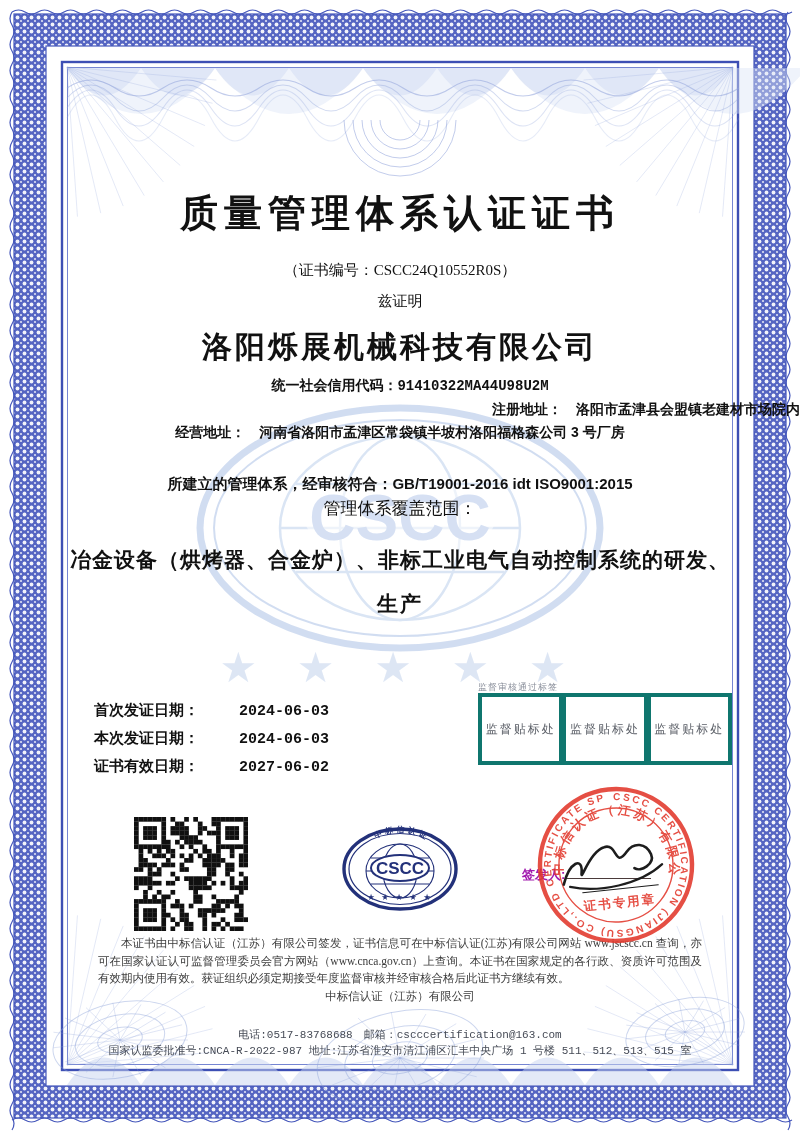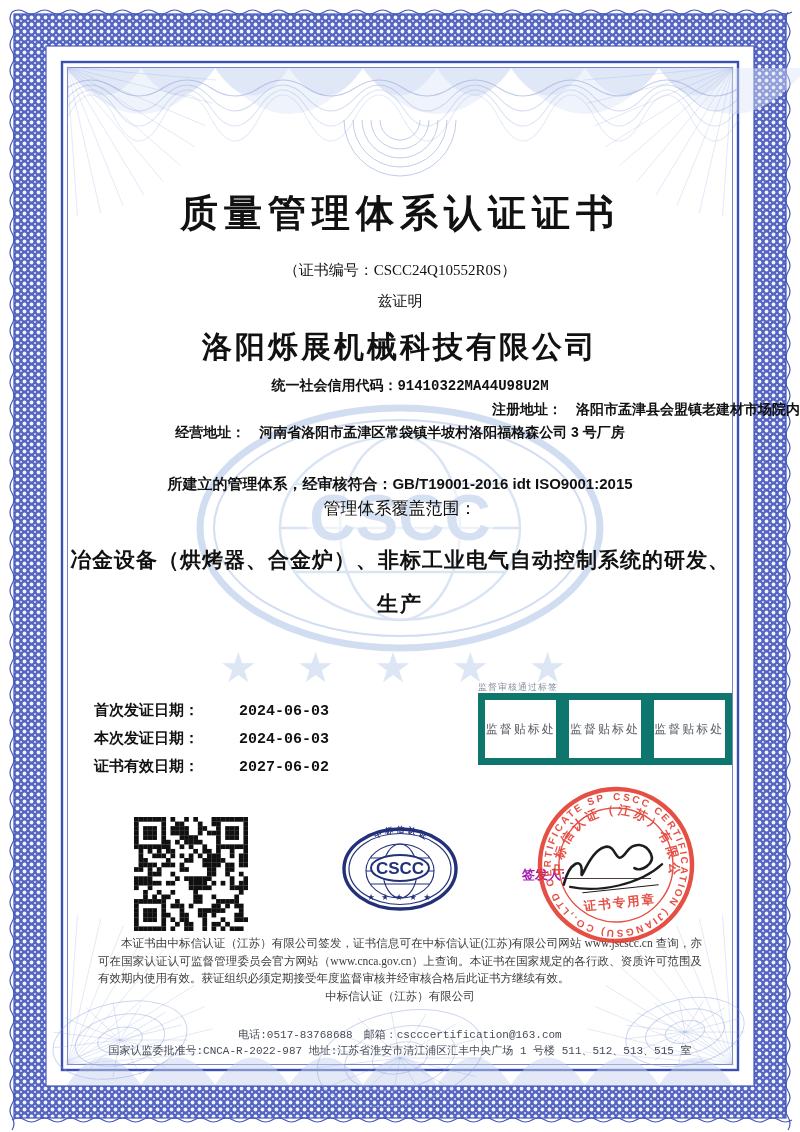--- a/index.html
+++ b/index.html
@@ -17,21 +17,21 @@
   .company{top:327px;font-size:30px;font-weight:700;letter-spacing:3px;z-index:2;}
   .credit{top:377px;font-size:14px;font-weight:700;z-index:2;padding-left:20px;}
   .addr{font-size:14px;font-weight:700;z-index:2;}
   .reg{top:401px;text-align:right;} .op{top:424px;}
   .standard{top:475px;font-size:15px;font-weight:600;z-index:2;}
   .scopelabel{top:497px;font-size:17px;font-weight:400;z-index:2;}
   .scope1{top:546px;font-size:21px;font-weight:700;letter-spacing:1px;z-index:2;}
   .scope2{top:590px;font-size:21px;font-weight:700;letter-spacing:2px;z-index:2;}
   .sup-caption{left:478px;top:681px;font-size:9px;color:#8a8f9b;letter-spacing:1px;z-index:2;}
   .sup-boxes{left:478px;top:693px;width:253px;height:72px;display:flex;z-index:2;}
-  .sup-box{flex:1;border:7px solid #0f766e;margin-right:-1px;background:rgba(255,255,255,.78);
+  .sup-box{flex:1;border:4px solid #0f766e;margin-right:-1px;background:rgba(255,255,255,.78);
            display:flex;align-items:center;justify-content:center;font-size:12px;color:#5c6068;letter-spacing:2px;}
   .dates{left:94px;top:697px;font-size:15px;line-height:26px;font-weight:600;z-index:2;}
   .dates .mono{font-weight:600;margin-left:40px;}
   .qr{left:134px;top:817px;width:114px;height:114px;z-index:2;}
   .logo{left:338px;top:822px;width:124px;height:94px;z-index:2;}
   .signer{left:522px;top:866px;font-size:13px;font-weight:700;color:#a21caf;z-index:3;white-space:nowrap;}
   .signer .line{display:inline-block;width:86px;border-bottom:1.5px solid #4a3a3a;height:11px;}
   .stamp{left:534px;top:783px;width:164px;height:164px;z-index:5;transform:rotate(-6deg);}
   .para{left:98px;width:604px;top:935px;font-size:11.5px;line-height:17.5px;color:#3c3c3c;
         text-align:justify;text-indent:2em;z-index:3;font-family:"Liberation Serif",serif;}

